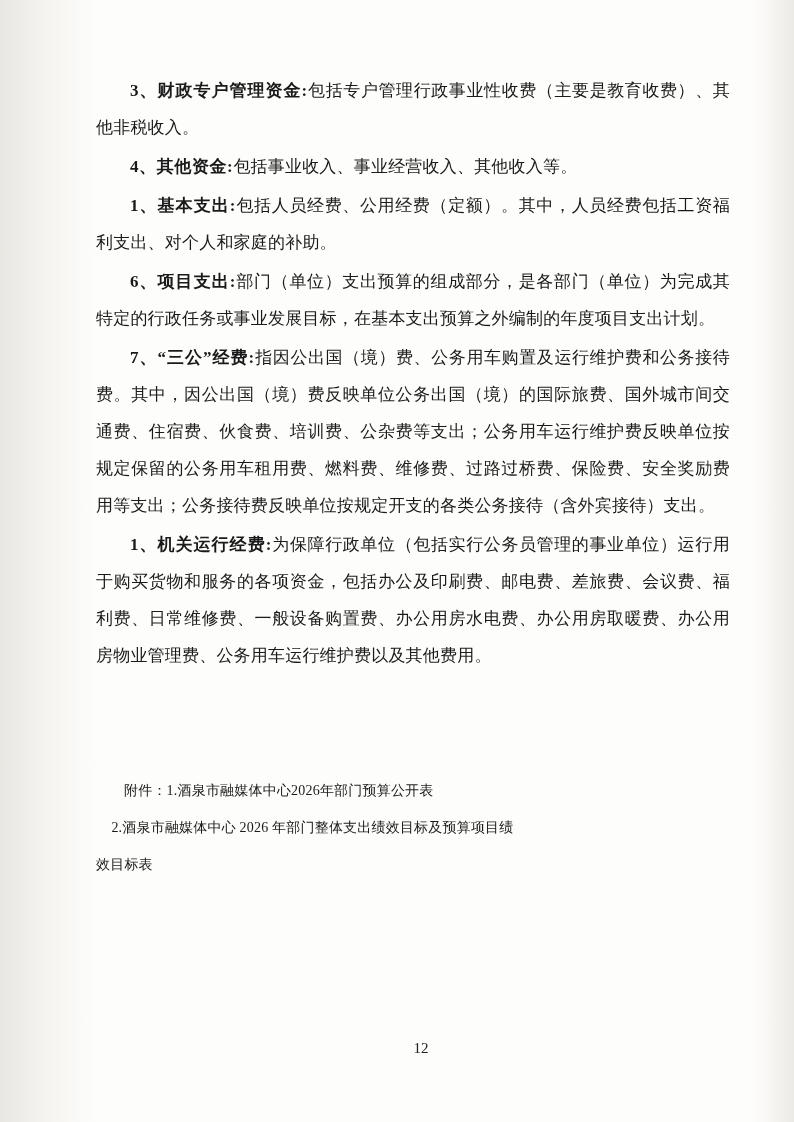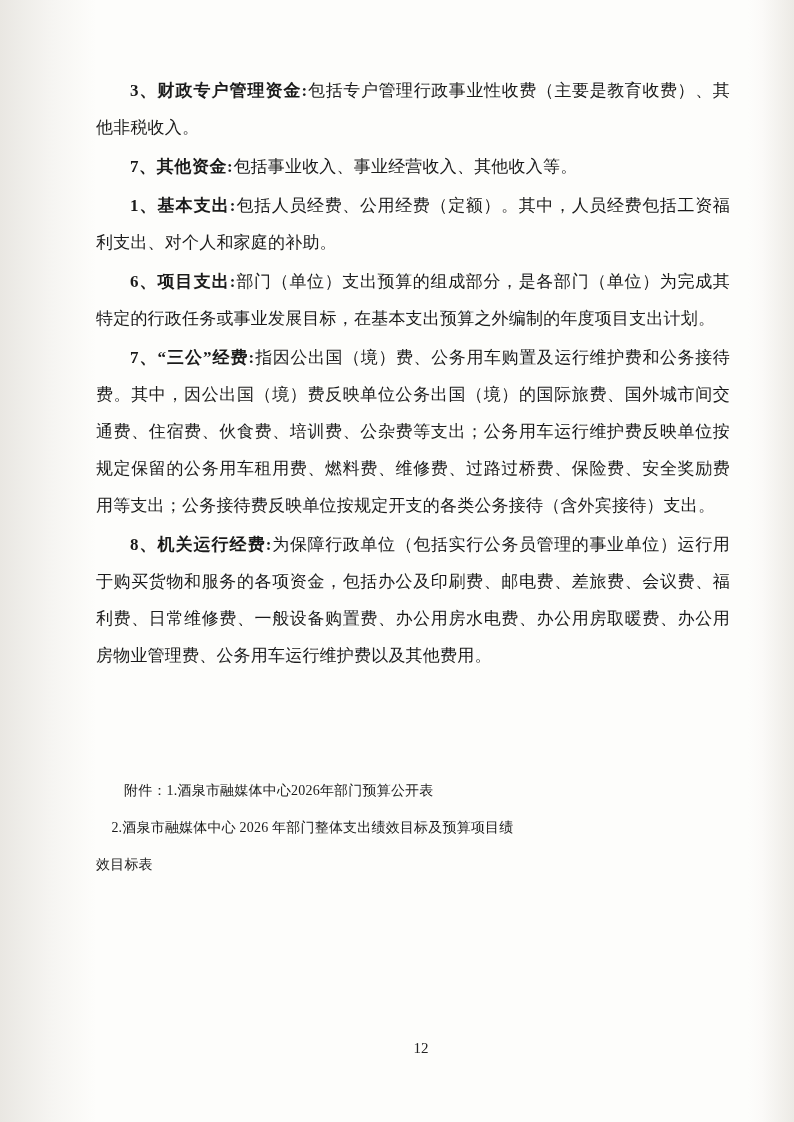--- a/index.html
+++ b/index.html
@@ -91,37 +91,37 @@
 <body>
 
 <div class="page">
   <div class="content">
 
     <p class="para">
       <span class="lead">3、财政专户管理资金:</span><span>包括专户管理行政事业性收费（主要是教育收费）、其他非税收入。</span>
     </p>
 
     <p class="para">
-      <span class="lead">7、其他资金:</span><span>包括事业收入、事业经营收入、其他收入等。</span>
+      <span class="lead">4、其他资金:</span><span>包括事业收入、事业经营收入、其他收入等。</span>
     </p>
 
     <p class="para">
       <span class="lead">1、基本支出:</span><span>包括人员经费、公用经费（定额）。其中，人员经费包括工资福利支出、对个人和家庭的补助。</span>
     </p>
 
     <p class="para">
       <span class="lead">6、项目支出:</span><span>部门（单位）支出预算的组成部分，是各部门（单位）为完成其特定的行政任务或事业发展目标，在基本支出预算之外编制的年度项目支出计划。</span>
     </p>
 
     <p class="para">
       <span class="lead">7、“三公”经费:</span><span>指因公出国（境）费、公务用车购置及运行维护费和公务接待费。其中，因公出国（境）费反映单位公务出国（境）的国际旅费、国外城市间交通费、住宿费、伙食费、培训费、公杂费等支出；公务用车运行维护费反映单位按规定保留的公务用车租用费、燃料费、维修费、过路过桥费、保险费、安全奖励费用等支出；公务接待费反映单位按规定开支的各类公务接待（含外宾接待）支出。</span>
     </p>
 
     <p class="para">
-      <span class="lead">8、机关运行经费:</span><span>为保障行政单位（包括实行公务员管理的事业单位）运行用于购买货物和服务的各项资金，包括办公及印刷费、邮电费、差旅费、会议费、福利费、日常维修费、一般设备购置费、办公用房水电费、办公用房取暖费、办公用房物业管理费、公务用车运行维护费以及其他费用。</span>
+      <span class="lead">1、机关运行经费:</span><span>为保障行政单位（包括实行公务员管理的事业单位）运行用于购买货物和服务的各项资金，包括办公及印刷费、邮电费、差旅费、会议费、福利费、日常维修费、一般设备购置费、办公用房水电费、办公用房取暖费、办公用房物业管理费、公务用车运行维护费以及其他费用。</span>
     </p>
 
     <div class="spacer-block"></div>
 
     <p class="attach">附件：1.酒泉市融媒体中心2026年部门预算公开表</p>
     <p class="attach cont">2.酒泉市融媒体中心 2026 年部门整体支出绩效目标及预算项目绩</p>
     <p class="attach cont" style="text-indent:0;">效目标表</p>
 
   </div>
 

